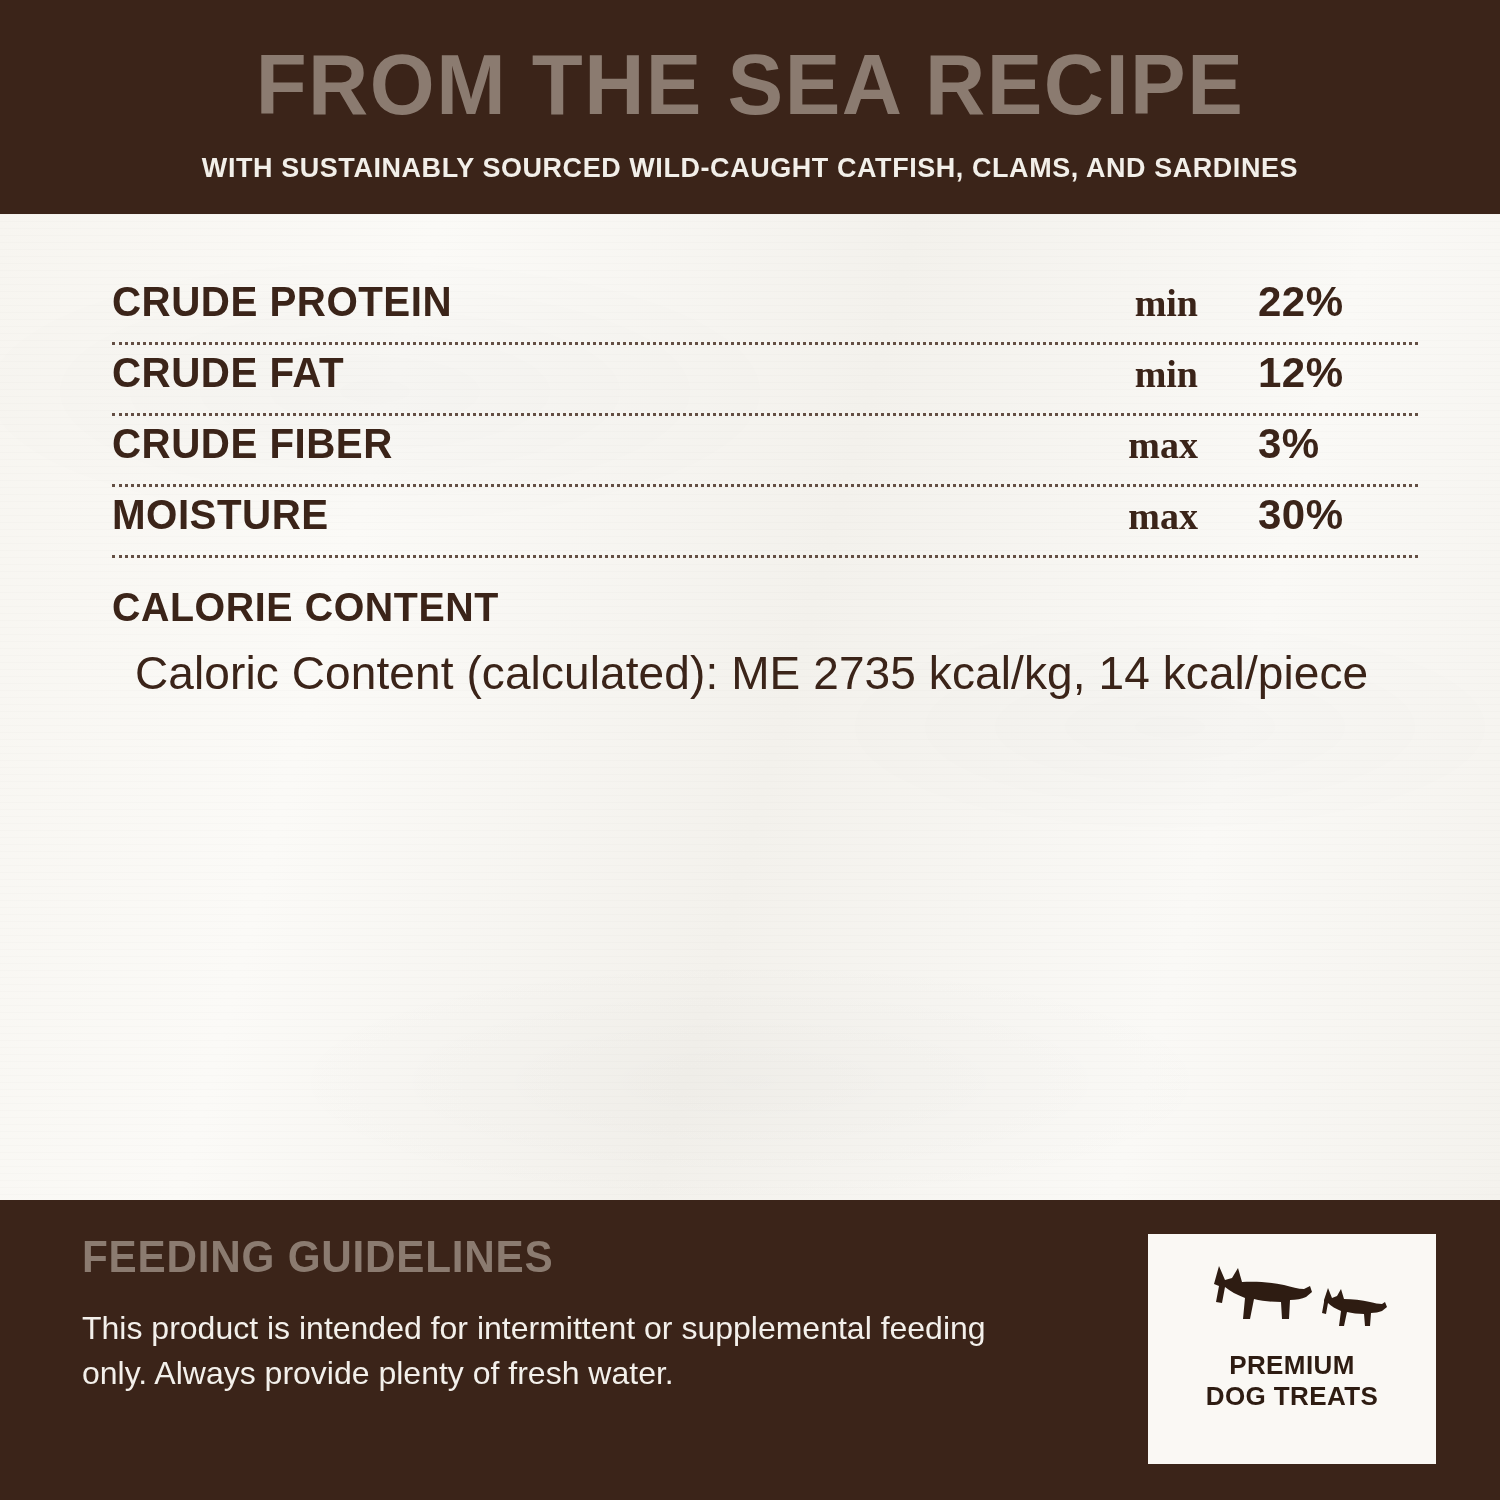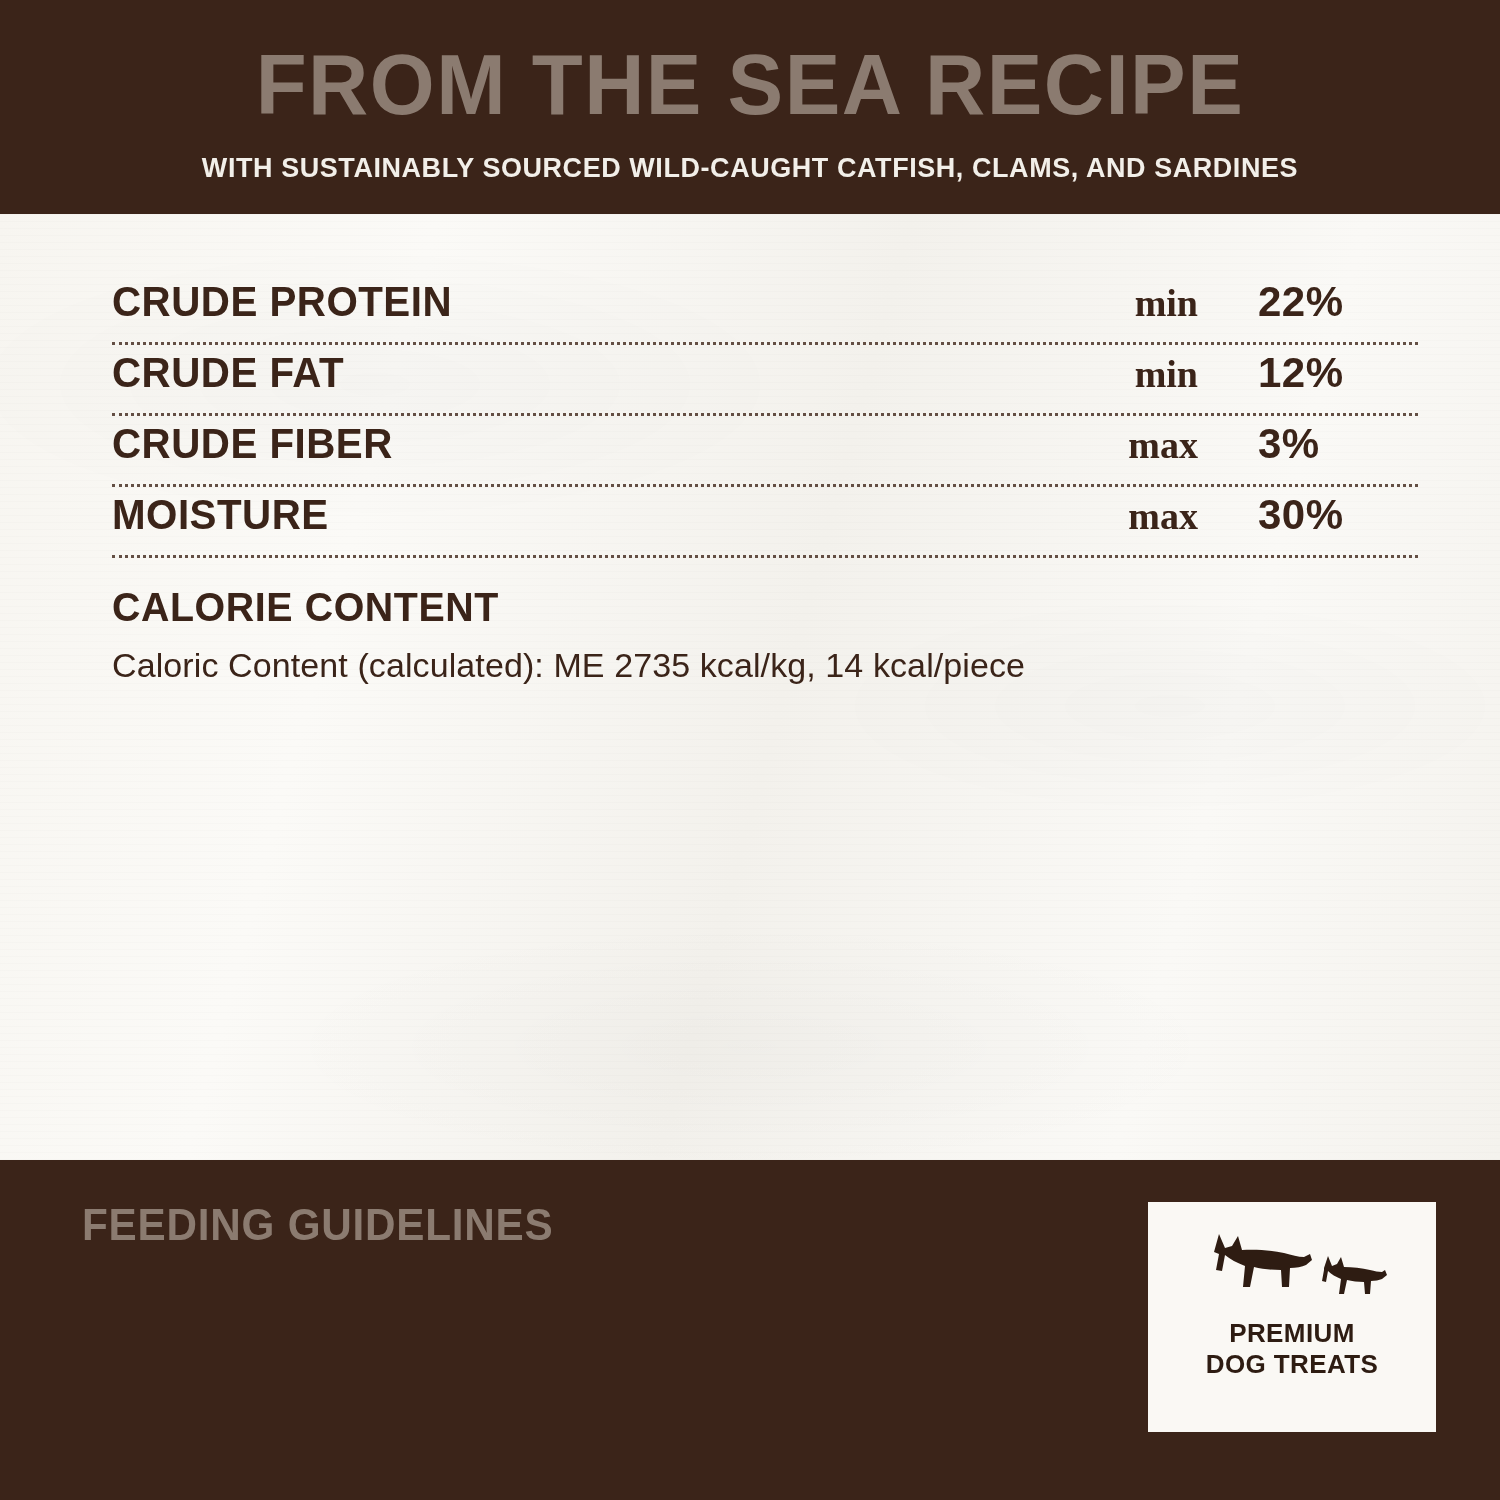--- a/index.html
+++ b/index.html
@@ -115,34 +115,35 @@
     color: #3b2419;
     font-size: 41px;
     font-weight: bold;
     letter-spacing: 0.6px;
     margin-top: 26px;
     transform: scaleX(0.96);
     transform-origin: left;
   }
   .section-body {
     color: #3b2419;
-    font-size: 34px;
+    font-size: 46px;
     line-height: 1.42;
     margin-top: 10px;
     letter-spacing: 0.1px;
+    margin-left: 23px;
   }
   .ingredients-title { margin-top: 62px; }
   .ingredients-body { margin-top: 12px; }
 
   
   .footer {
     background: #3b2419;
     flex: 0 0 auto;
-    height: 340px;
-    padding: 40px 64px 0 82px;
+    height: 300px;
+    padding: 32px 64px 0 82px;
     box-sizing: border-box;
     display: flex;
     align-items: flex-start;
     justify-content: space-between;
   }
   .footer-left { max-width: 960px; }
   .footer-title {
     color: #8b7b70;
     font-size: 44px;
     font-weight: bold;
@@ -228,20 +229,21 @@
         <div class="section-body">Caloric Content (calculated): ME 2735 kcal/kg, 14 kcal/piece</div>
       </div>
 
 
     </div>
   </div>
 
   <div class="footer">
     <div class="footer-left">
       <div class="footer-title">FEEDING GUIDELINES</div>
+      <div class="footer-body">This product is intended for intermittent or supplemental feeding only. Always provide plenty of fresh water.</div>
     </div>
 
     <div class="badge">
       <div class="badge-icon">
         <svg width="200" height="80" viewBox="0 0 200 80" aria-hidden="true">
           <g fill="#2e1c12">
 
             <path d="M22 28 L27 10 L33 24 L40 22 L46 12 L50 26 C62 25 78 26 92 29 C100 31 106 33 112 33 L118 30 L120 36 L114 41 C110 43 104 44 98 44 L97 63 L90 63 L89 46 C80 46 70 45 62 43 L58 63 L51 63 L53 42 C45 39 38 35 33 31 L30 47 L24 46 L27 30 Z"></path>
 
             <path d="M132 44 L136 32 L140 42 L145 40 L149 33 L152 43 C160 43 170 44 178 46 C183 47 186 48 190 48 L193 46 L195 51 L190 55 C187 56 183 57 179 57 L178 70 L173 70 L172 58 C166 58 160 57 155 56 L152 70 L147 70 L149 55 C144 53 139 50 136 47 L134 58 L130 57 L132 46 Z"></path>

